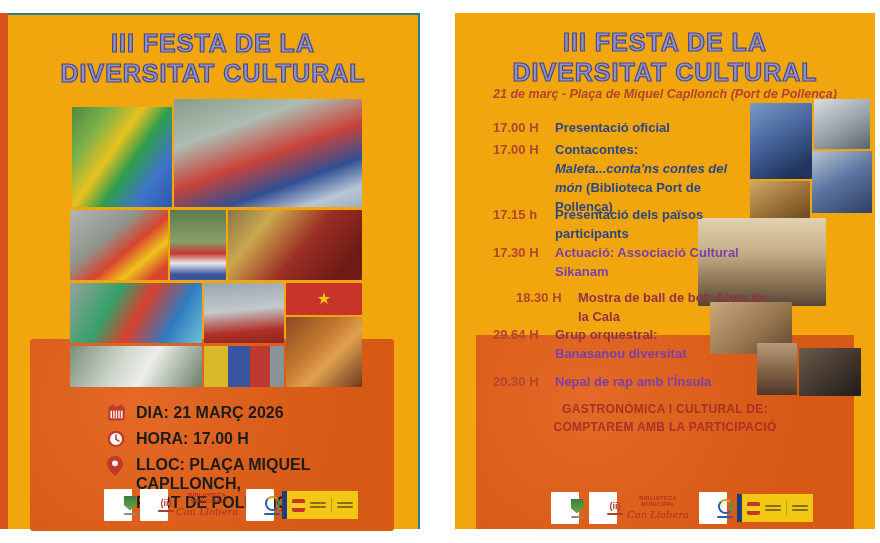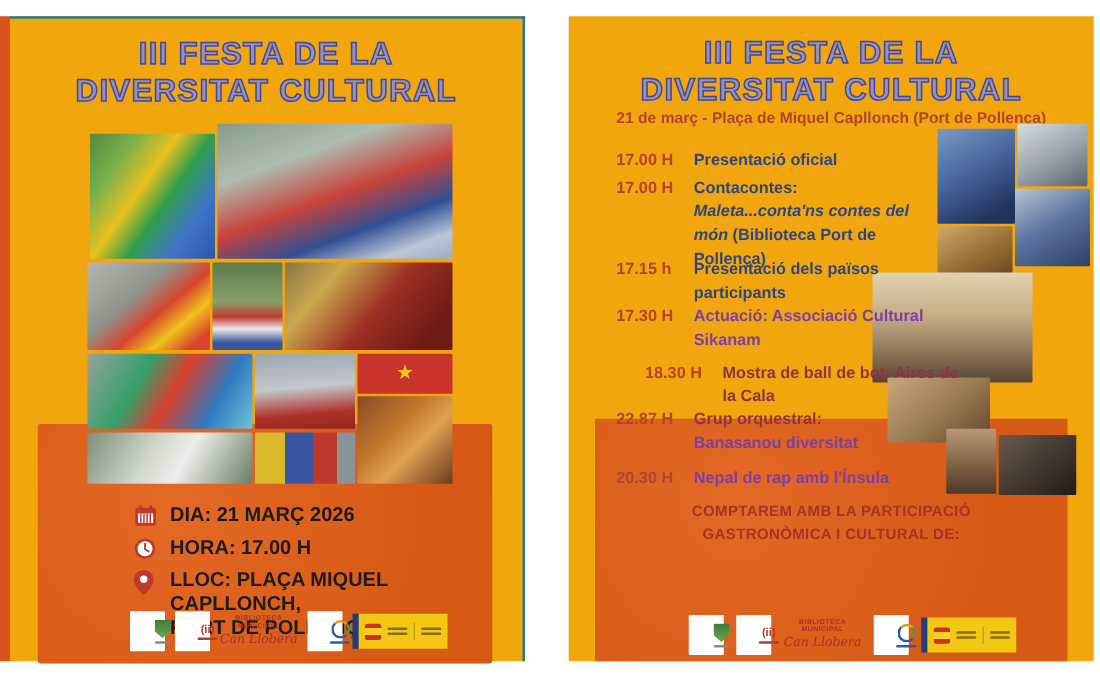--- a/index.html
+++ b/index.html
@@ -87,21 +87,21 @@
   .spain-bar{width:5px;background:#1f3d7a;}
   .spain-yellow{background:#f2c814;display:flex;align-items:center;padding:0 5px;gap:5px;}
   .spain-flag{width:13px;height:13px;background:linear-gradient(180deg,#c8342a 0 28%,#f5d020 28% 72%,#c8342a 72%);
      border-radius:2px;}
   .spain-lines{display:flex;flex-direction:column;gap:2px;}
   .spain-lines span{display:block;width:16px;height:2px;background:#8a6d1a;border-radius:1px;}
   .spain-div{width:1px;background:#b89a20;height:14px;}
 
   
   .subtitle{position:absolute;left:0;right:0;top:74px;text-align:center;
-     font-size:12.5px;font-weight:700;color:var(--time-red);}
+     font-size:12.5px;font-weight:700;color:var(--time-red);font-style:italic;}
   .schedule{position:absolute;left:38px;top:0;width:340px;}
   .sch-row{position:absolute;display:flex;font-size:13px;line-height:19px;font-weight:700;}
   .sch-time{width:62px;flex:0 0 62px;color:var(--time-red);font-weight:600;}
   .sch-desc{width:190px;}
   .navy{color:var(--navy);} .purple{color:var(--purple);} .maroon{color:var(--maroon);}
 
   .participation{position:absolute;left:21px;top:387px;width:378px;text-align:center;
      color:var(--participation-red);font-weight:700;font-size:12px;line-height:18px;letter-spacing:.3px;}
   .countries{position:absolute;left:11px;top:421px;width:398px;text-align:center;
      color:var(--countries-purple);font-weight:800;font-size:14.5px;line-height:21px;}
@@ -266,35 +266,35 @@
         </div>
         <div class="sch-row" style="top: 230px;">
           <div class="sch-time">17.30 H</div>
           <div class="sch-desc purple">Actuació: Associació Cultural Sikanam</div>
         </div>
         <div class="sch-row" style="top: 275px; margin-left: 23px;">
           <div class="sch-time">18.30 H</div>
           <div class="sch-desc maroon">Mostra de ball de bot: Aires de la Cala</div>
         </div>
         <div class="sch-row" style="top: 312px;">
-          <div class="sch-time">22.87 H</div>
+          <div class="sch-time">29.64 H</div>
           <div class="sch-desc ">
             <div class="maroon">Grup orquestral:</div>
             <div class="purple">Banasanou diversitat</div>
           </div>
         </div>
         <div class="sch-row" style="top: 359px;">
           <div class="sch-time">20.30 H</div>
           <div class="sch-desc purple">Nepal de rap amb l'Ínsula</div>
         </div>
       </div>
 
     <div class="participation">
+      <div>GASTRONÒMICA I CULTURAL DE:</div>
       <div>COMPTAREM AMB LA PARTICIPACIÓ</div>
-      <div>GASTRONÒMICA I CULTURAL DE:</div>
     </div>
 
     <div class="logo-row">
         <div class="logo-box">
           <div class="shield"></div>
           <div class="micro-line w12"></div>
         </div>
         <div class="logo-box">
           <div class="igualtat-mark">(ii)</div>
           <div class="micro-line w16 red"></div>

